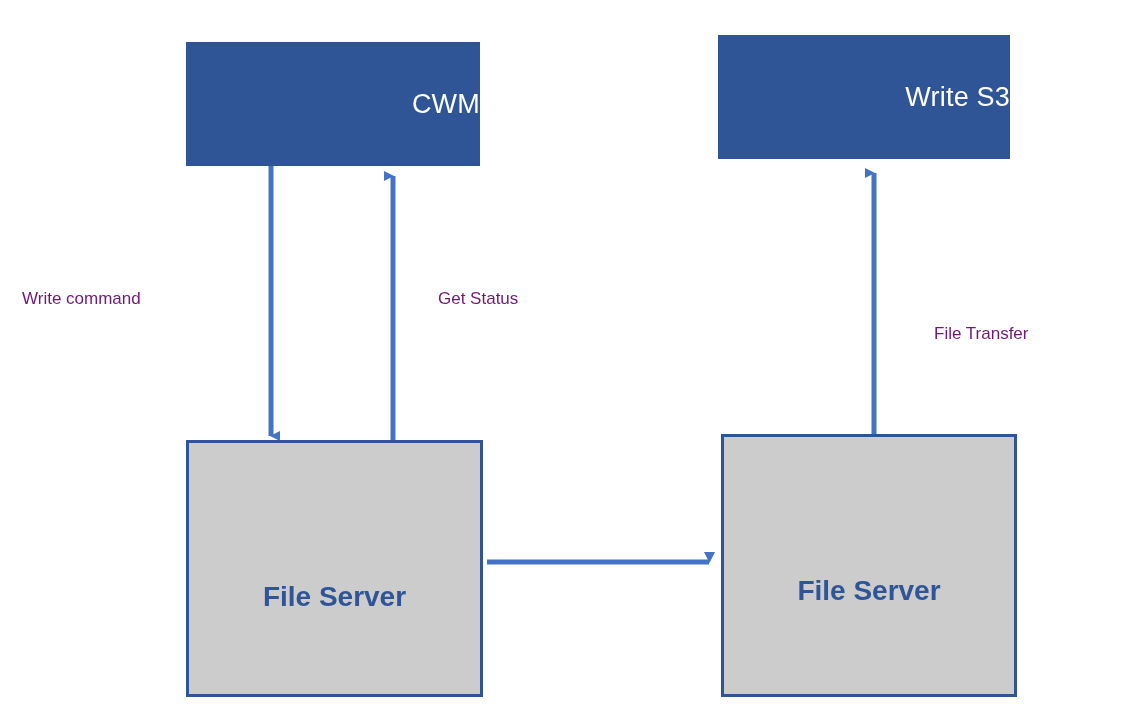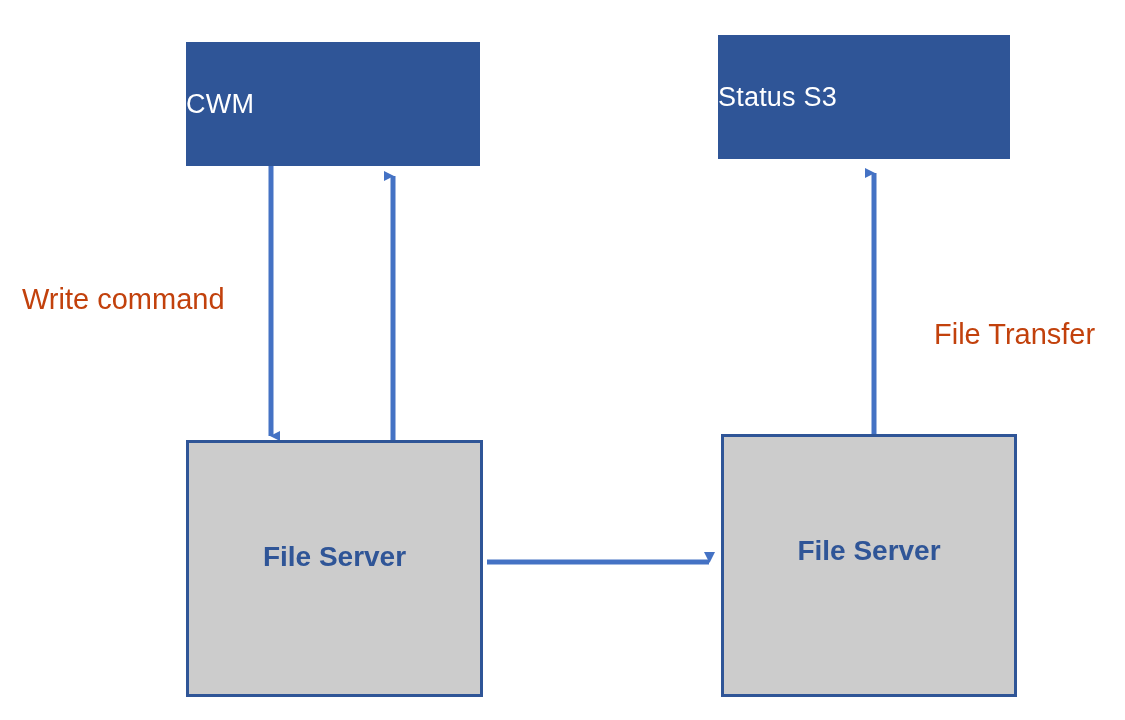--- a/index.html
+++ b/index.html
@@ -15,21 +15,21 @@
     width: 1125px;
     height: 720px;
     background: #ffffff;
     overflow: hidden;
   }
   .node {
     position: absolute;
     box-sizing: border-box;
     display: flex;
     align-items: center;
-    justify-content: flex-start;
+    justify-content: flex-end;
     text-align: center;
   }
   
   .box-solid {
     background: #2F5597;
     color: #ffffff;
     font-size: 27px;
     font-weight: 400;
     letter-spacing: 0.2px;
   }
@@ -44,29 +44,30 @@
   }
   .server-left  { left: 186px; top: 440px; width: 297px; height: 257px; }
   .server-right { left: 721px; top: 434px; width: 296px; height: 263px; }
 
   .server-label {
     position: absolute;
     color: #2F5597;
     font-size: 28px;
     font-weight: bold;
     white-space: nowrap;
+    margin-top: 40px;
   }
   .server-label-left  { left: 186px; top: 541px; width: 297px; text-align: center; }
   .server-label-right { left: 721px; top: 535px; width: 296px; text-align: center; }
 
   
   .edge-label {
     position: absolute;
-    color: #c2410c;
-    font-size: 29px;
+    color: #701a75;
+    font-size: 17px;
     white-space: nowrap;
     line-height: 42px;
   }
   .lbl-write    { left: 22px;  top: 278px; }
   .lbl-status   { left: 438px; top: 278px; }
   .lbl-transfer { left: 934px; top: 268px; margin-top: 45px; }
   .lbl-fileops  { left: 519px; top: 598px; white-space: normal; width: 170px; }
 
   
   #connectors {
@@ -102,31 +103,32 @@
     <line x1="874" y1="438" x2="874" y2="173" stroke="#4472C4" stroke-width="5" marker-end="url(#arrow-up)"></line>
 
     <line x1="487" y1="562" x2="709" y2="562" stroke="#4472C4" stroke-width="5" marker-end="url(#arrow-right)"></line>
   </svg>
 
   <div class="node box-solid box-cwm">
     <span>CWM</span>
   </div>
 
   <div class="node box-solid box-s3">
-    <span>Status S3</span>
+    <span>Write S3</span>
   </div>
 
   <div class="node box-server server-left"></div>
 
 
   <div class="server-label server-label-left">File Server</div>
 
   <div class="node box-server server-right"></div>
 
   <div class="server-label server-label-right">File Server</div>
 
   <div class="edge-label lbl-write">Write command</div>
 
+  <div class="edge-label lbl-status">Get Status</div>
 
   <div class="edge-label lbl-transfer">File Transfer</div>
 
 
 </div>
 
 </body></html>

